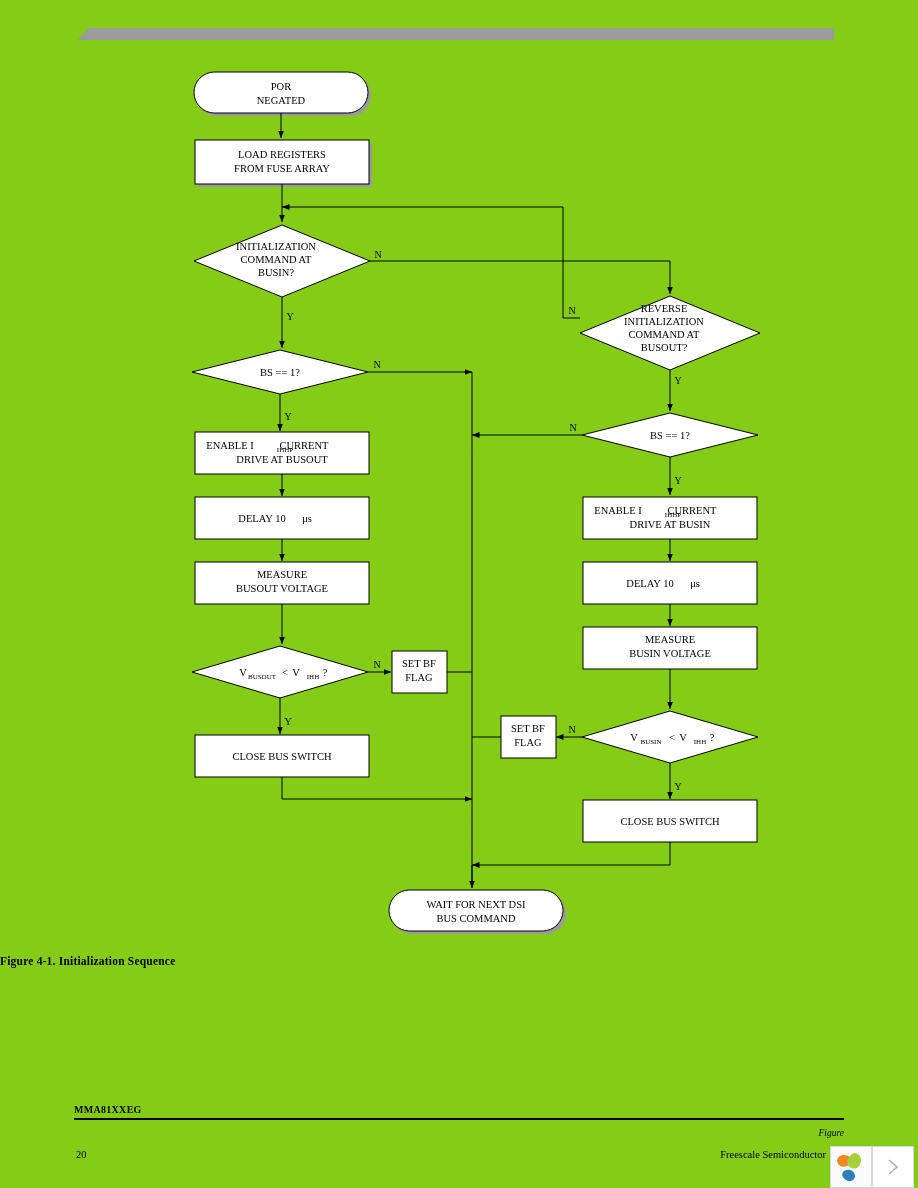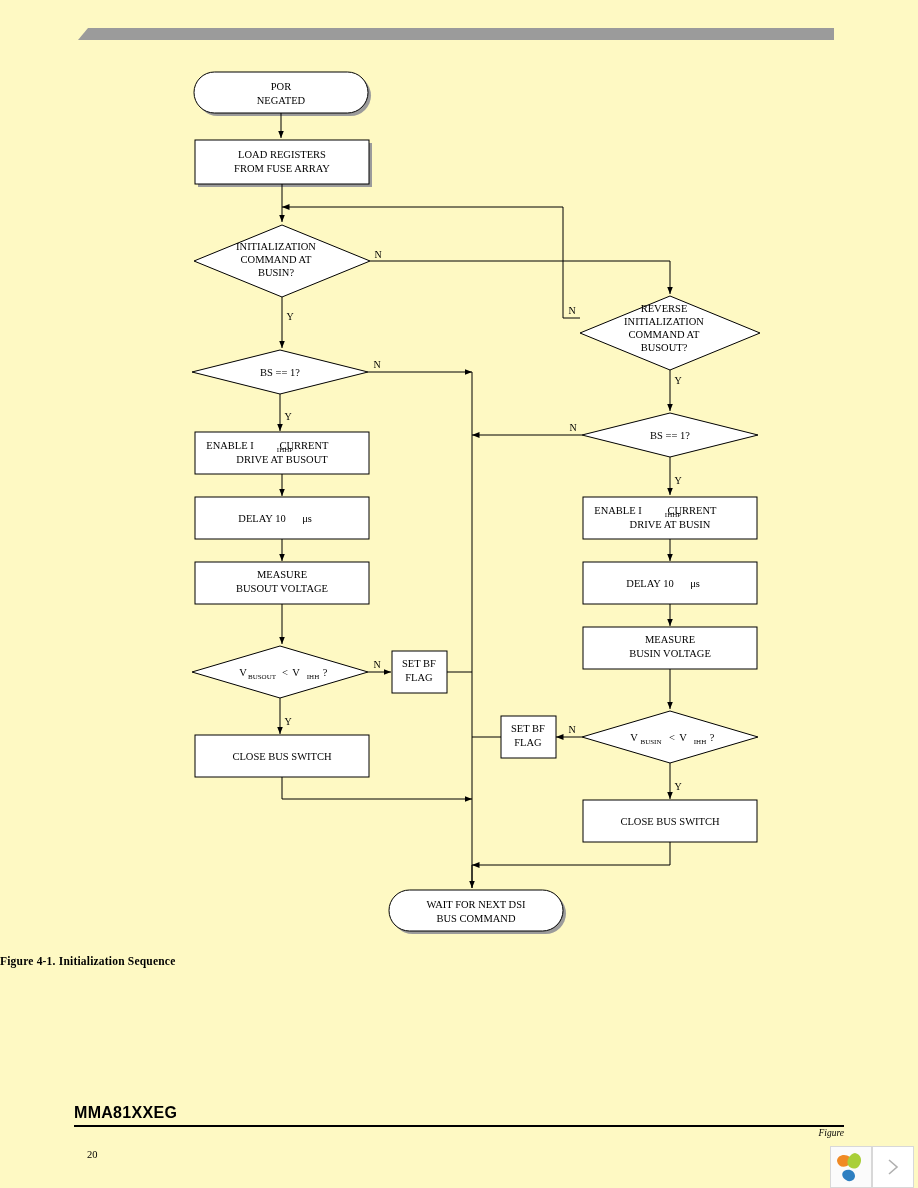--- a/index.html
+++ b/index.html
@@ -14,21 +14,21 @@
     position: relative;
     font-family: "Liberation Serif", serif;
     color: #000000;
     overflow: hidden;
   }
   .page {
     position: absolute;
     top: 0; left: 0;
     width: 918px;
     height: 1188px;
-    background: #fef9c3;
+    background: #84cc16;
   }
   
   .header-banner {
     position: absolute;
     top: 26px;
     left: 78px;
     width: 756px;
     height: 12px;
   }
   
@@ -85,23 +85,23 @@
     letter-spacing: 0.2px;
   }
   
   .footer {
     position: absolute;
     left: 74px;
     top: 1104px;
     width: 770px;
   }
   .footer-doc {
-    font-family: Liberation Sans, sans-serif;
+    font-family: Liberation Serif, serif;
     font-weight: bold;
-    font-size: 16px;
+    font-size: 10px;
     letter-spacing: 0.3px;
     padding-bottom: 3px;
   }
   .footer-rule {
     height: 2px;
     background: #000000;
     width: 770px;
   }
   .footer-sensors {
     position: absolute;
@@ -109,21 +109,21 @@
     left: 0;
     width: 844px;
     text-align: right;
     font-family: "Liberation Serif", serif;
     font-size: 9.5px;
     font-style: italic;
   }
   .footer-pagenum {
     position: absolute;
     top: 1149px;
-    left: 87px;
+    left: 76px;
     font-family: "Liberation Serif", serif;
     font-size: 10.5px;
     text-align: center;
   }
   .footer-company {
     position: absolute;
     top: 1149px;
     left: 0;
     width: 826px;
     text-align: right;
@@ -361,20 +361,21 @@
   </div>
 
   <div class="figure-caption">Figure 4-1.  Initialization Sequence</div>
 
   <div class="footer">
     <div class="footer-doc">MMA81XXEG</div>
     <div class="footer-rule"></div>
   </div>
   <div class="footer-sensors">Figure</div>
   <div class="footer-pagenum">20</div>
+  <div class="footer-company">Freescale Semiconductor</div>
 
   <div class="logo-box">
     <svg width="40" height="40" viewBox="0 0 40 40">
       <path d="M6 14 C 6 8, 14 6, 19 10 C 21 12, 20 17, 16 19 C 11 21, 7 19, 6 14 Z" fill="#f08a24"></path>
       <path d="M24 6 C 30 7, 32 14, 28 19 C 25 23, 19 22, 17 18 C 15 13, 19 7, 24 6 Z" fill="#a9cf38"></path>
       <path d="M13 24 C 18 21, 24 24, 24 29 C 24 33, 19 36, 15 33 C 11 31, 10 26, 13 24 Z" fill="#2e7fc1"></path>
     </svg>
   </div>
   <div class="chevron-box">
     <svg width="16" height="20" viewBox="0 0 16 20">

